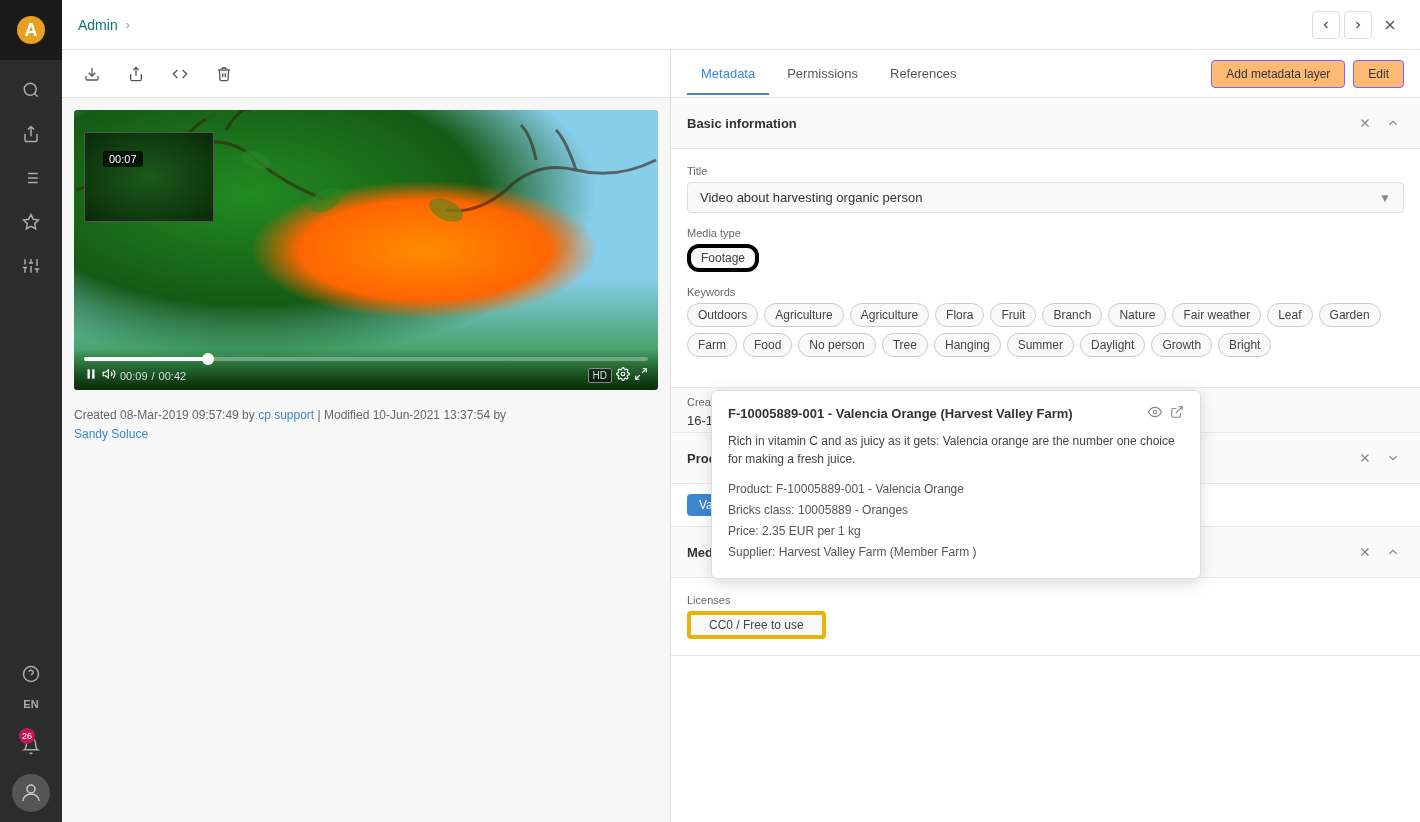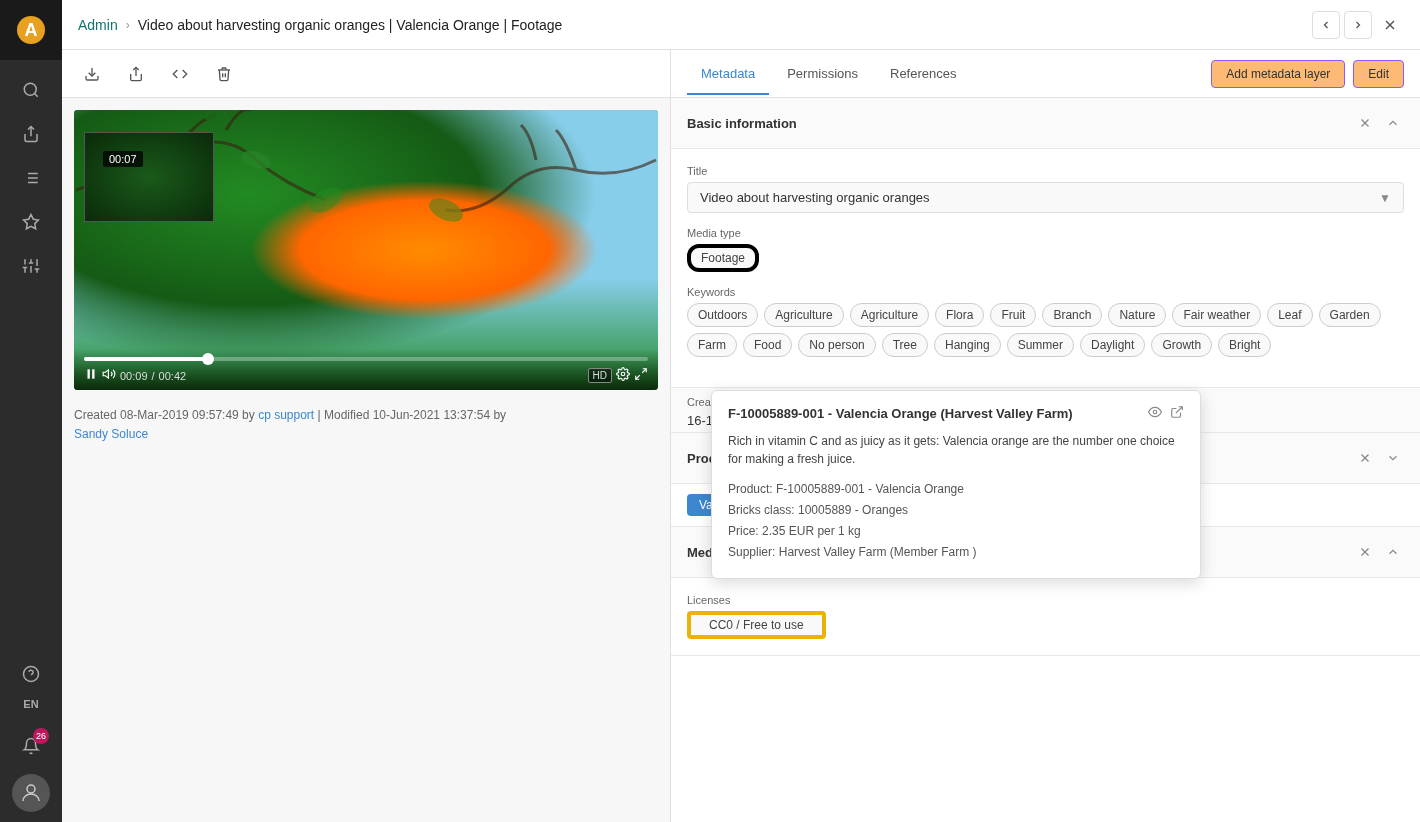--- a/index.html
+++ b/index.html
@@ -40,21 +40,21 @@
       justify-content: center;
       border-radius: 6px;
       cursor: pointer;
       color: #aaa;
       font-size: 16px;
       position: relative;
     }
     .sidebar-icon .badge {
       position: absolute;
       top: 2px;
-      right: 2px;
+      right: 16px;
       background: #be185d;
       color: #fff;
       border-radius: 50%;
       width: 16px;
       height: 16px;
       font-size: 9px;
       display: flex;
       align-items: center;
       justify-content: center;
     }
@@ -561,21 +561,20 @@
     </div>
   </div>
 </div>
 
 <div class="main-area">
 
   <div class="topbar">
     <div class="breadcrumb">
       <span class="breadcrumb-admin">Admin</span>
       <span class="breadcrumb-sep">›</span>
-      <span class="breadcrumb-title">Video about harvesting organic oranges | Valencia Orange | Footage</span>
     </div>
     <div class="topbar-nav">
       <div class="topbar-nav-btn">
         <svg width="12" height="12" viewBox="0 0 24 24" fill="none" stroke="currentColor" stroke-width="2.5">
             <polyline points="15,18 9,12 15,6"></polyline>
           </svg>
       </div>
       <div class="topbar-nav-btn">
         <svg width="12" height="12" viewBox="0 0 24 24" fill="none" stroke="currentColor" stroke-width="2.5">
             <polyline points="9,18 15,12 9,6"></polyline>
@@ -732,21 +731,21 @@
                 <svg width="14" height="14" viewBox="0 0 24 24" fill="none" stroke="currentColor" stroke-width="2">
                     <polyline points="18,15 12,9 6,15"></polyline>
                   </svg>
               </div>
             </div>
           </div>
           <div class="meta-section-body">
             <div class="field-group">
               <div class="field-label">Title</div>
               <div class="field-select">
-                <span>Video about harvesting organic oranges</span>
+                <span>Video about harvesting organic person</span>
                 <span class="field-select-arrow">▼</span>
               </div>
             </div>
             <div class="field-group">
               <div class="field-label">Media type</div>
               <div>
                 <span class="media-type-badge">Footage</span>
               </div>
             </div>
             <div class="field-group">

